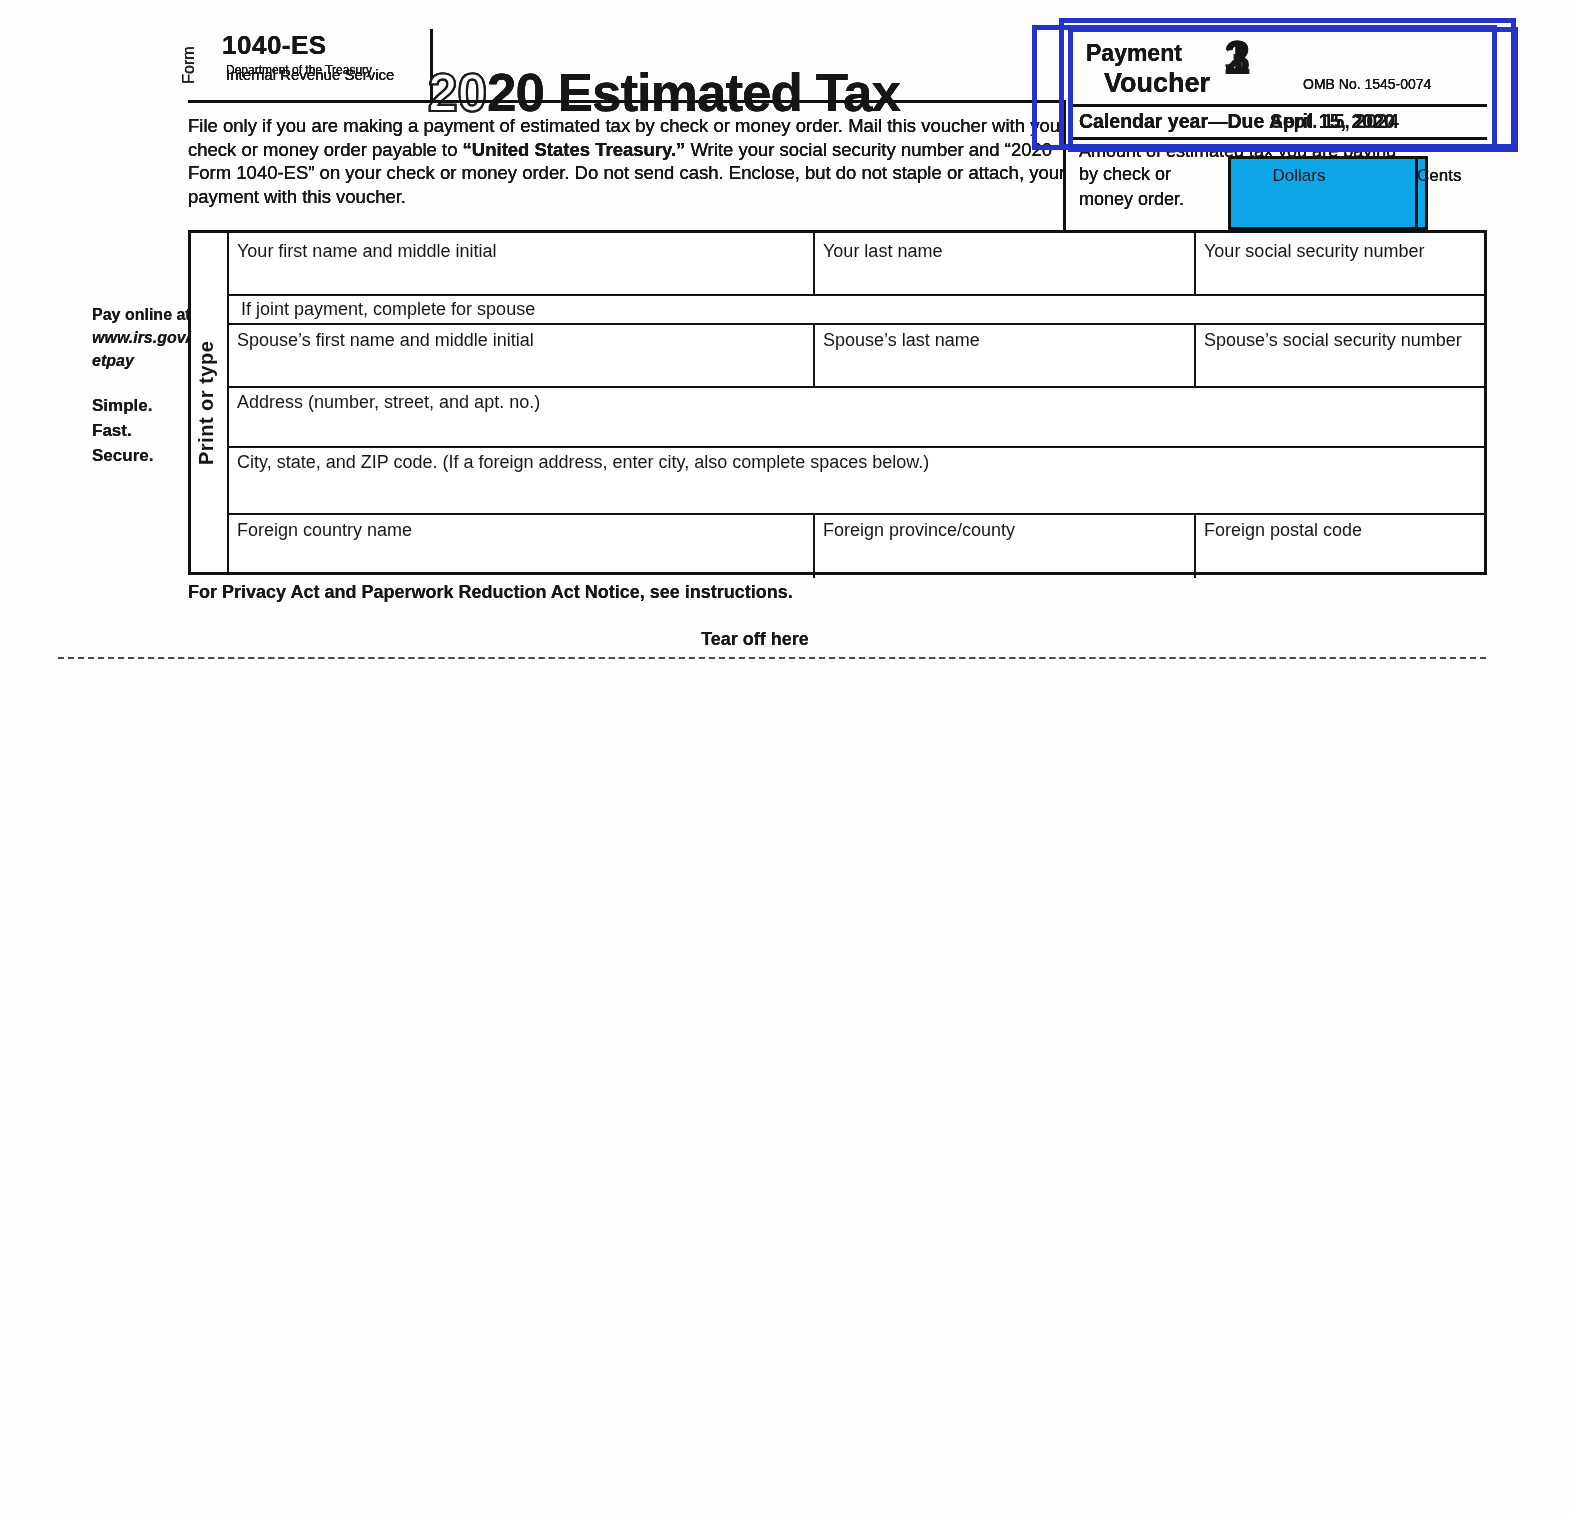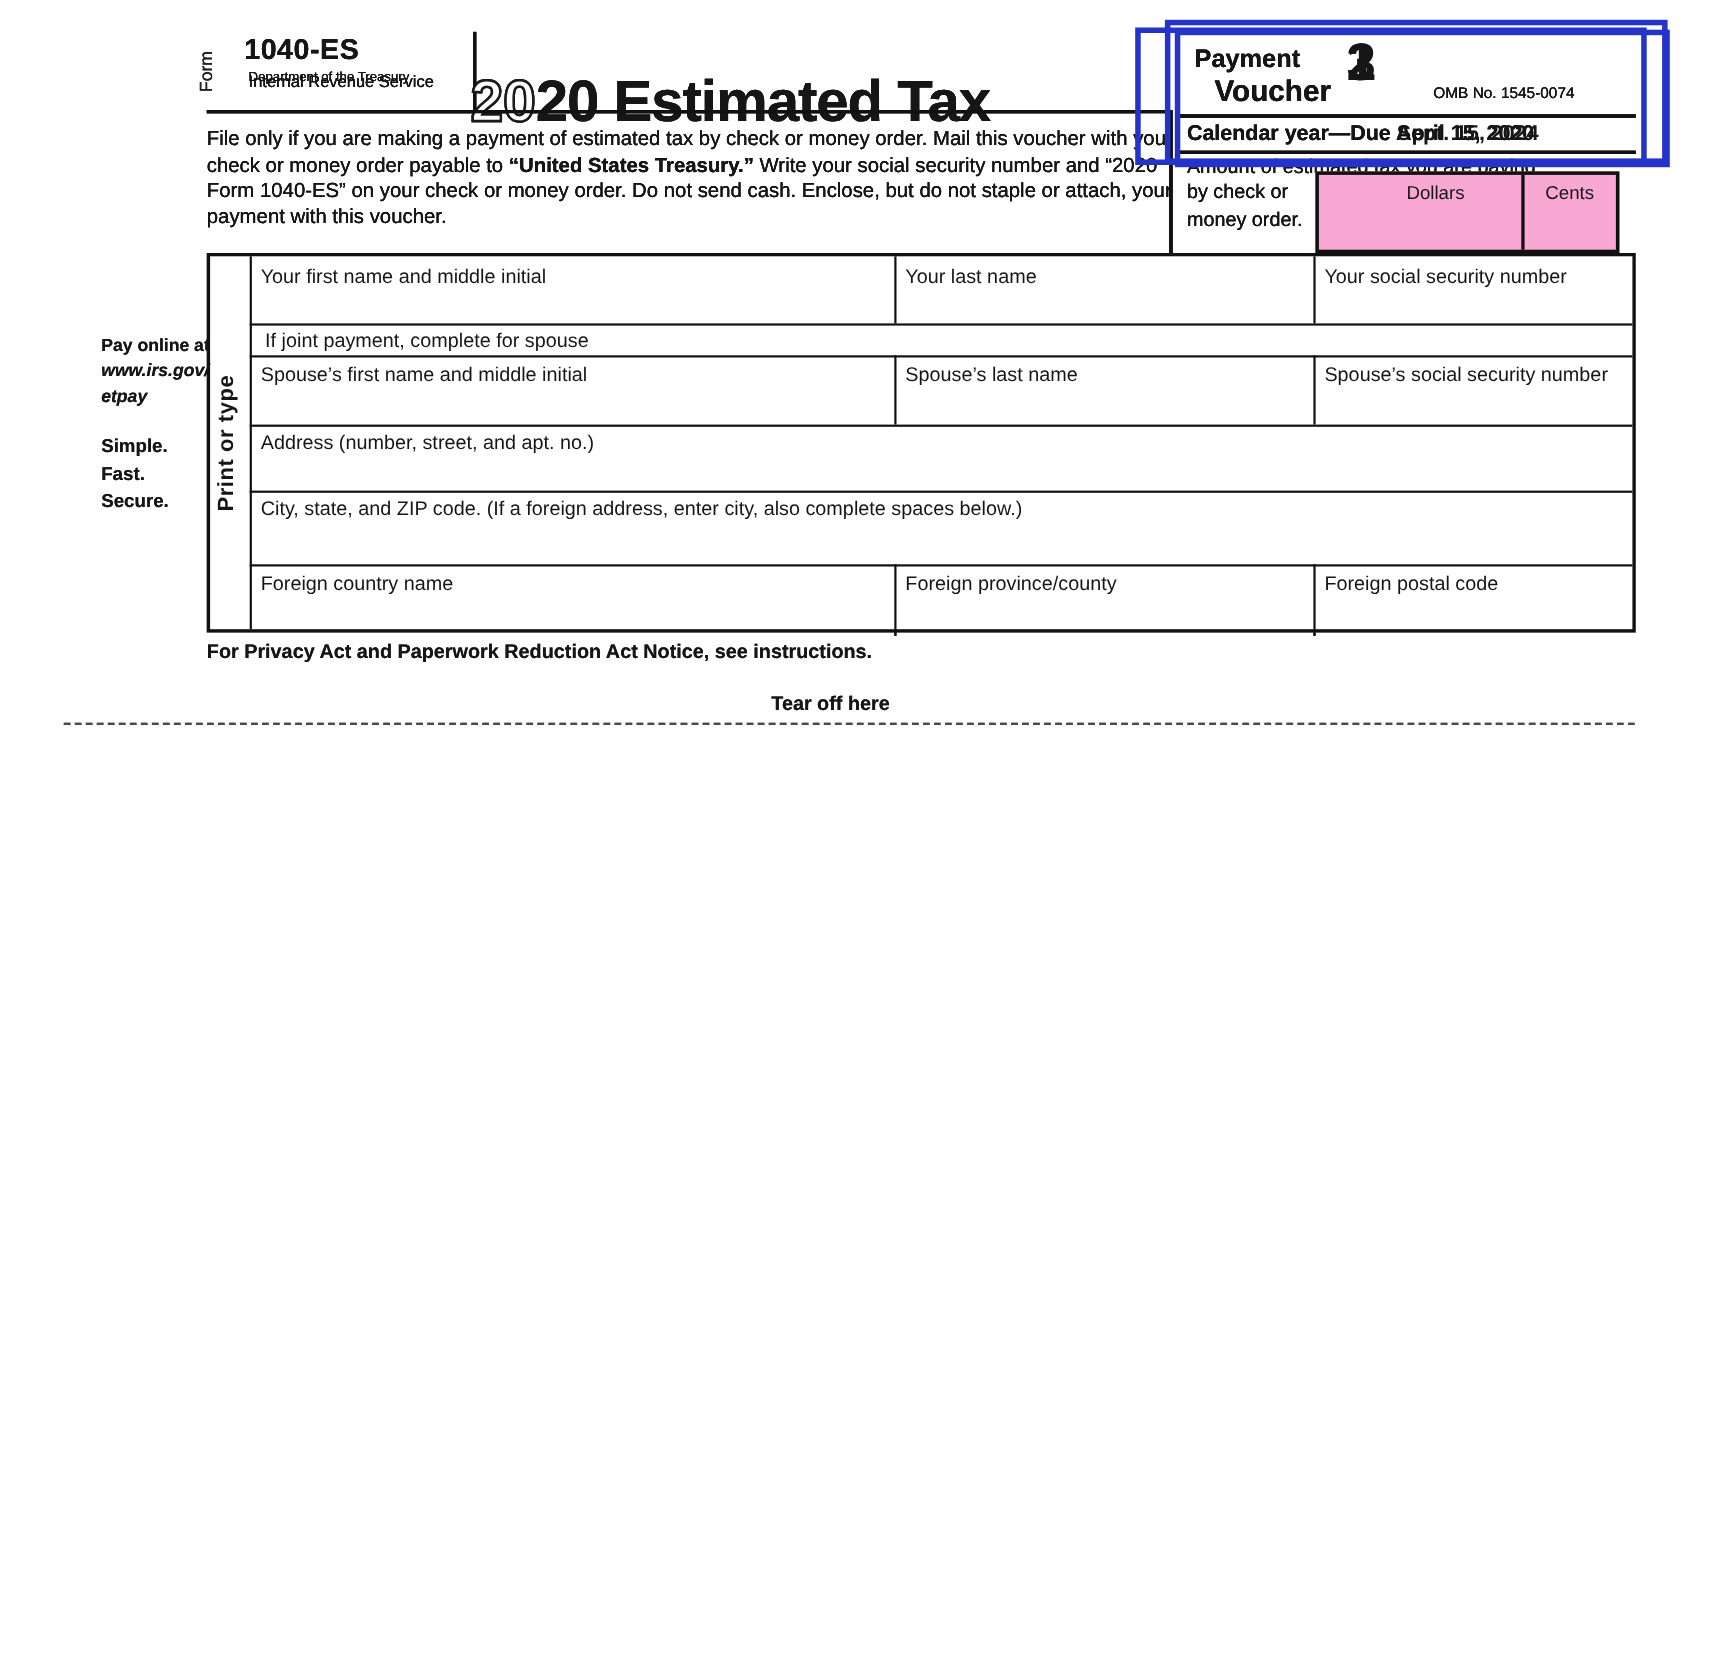--- a/index.html
+++ b/index.html
@@ -40,21 +40,21 @@
   .pv-line1{ position:absolute; left:1086px; top:40px; font-size:23px; font-weight:700; }
   .pv-line2{ position:absolute; left:1104px; top:68px; font-size:27px; font-weight:700; }
   .pv-num{ position:absolute; left:1224px; top:30px; font-size:48px; font-weight:700; }
   .omb{ position:absolute; left:1303px; top:76px; font-size:14px; white-space:nowrap; }
   .cal-rule-top{ position:absolute; left:1071px; top:104px; width:416px; height:2.5px; background:#111; }
   .cal-text{ position:absolute; left:1079px; top:110px; font-size:19.5px; font-weight:700; white-space:nowrap; }
   .cal-rule-bot{ position:absolute; left:1071px; top:137px; width:416px; height:2.5px; background:#111; }
   .amt1{ position:absolute; left:1079px; top:141px; font-size:18px; white-space:nowrap; }
   .amt2{ position:absolute; left:1079px; top:164px; font-size:18px; }
   .amt3{ position:absolute; left:1079px; top:189px; font-size:18px; }
-  .dcbox{ position:absolute; left:1196px; top:156px; width:276px; height:74px; border:3.5px solid #111; background:#f9a8d4; }
+  .dcbox{ position:absolute; left:1228px; top:156px; width:200px; height:74px; border:3.5px solid #111; background:#0ea5e9; }
   .dc-dollars{ position:absolute; left:0; right:58px; top:7px; text-align:center; font-size:17px; }
   .dc-div{ position:absolute; left:184px; top:0; bottom:0; width:2.5px; background:#111; }
   .dc-cents{ position:absolute; left:186px; right:0; top:7px; text-align:center; font-size:17px; }
 
   
   .ftable{ position:absolute; left:188px; top:230px; width:1299px; height:345px; border:3px solid #111; background:#fff; }
   .pot-line{ position:absolute; left:36px; top:0; bottom:0; width:2px; background:#111; }
   .pot{
     position:absolute; left:4px; top:0; height:100%; width:30px;
     writing-mode:vertical-rl; transform:rotate(180deg);

